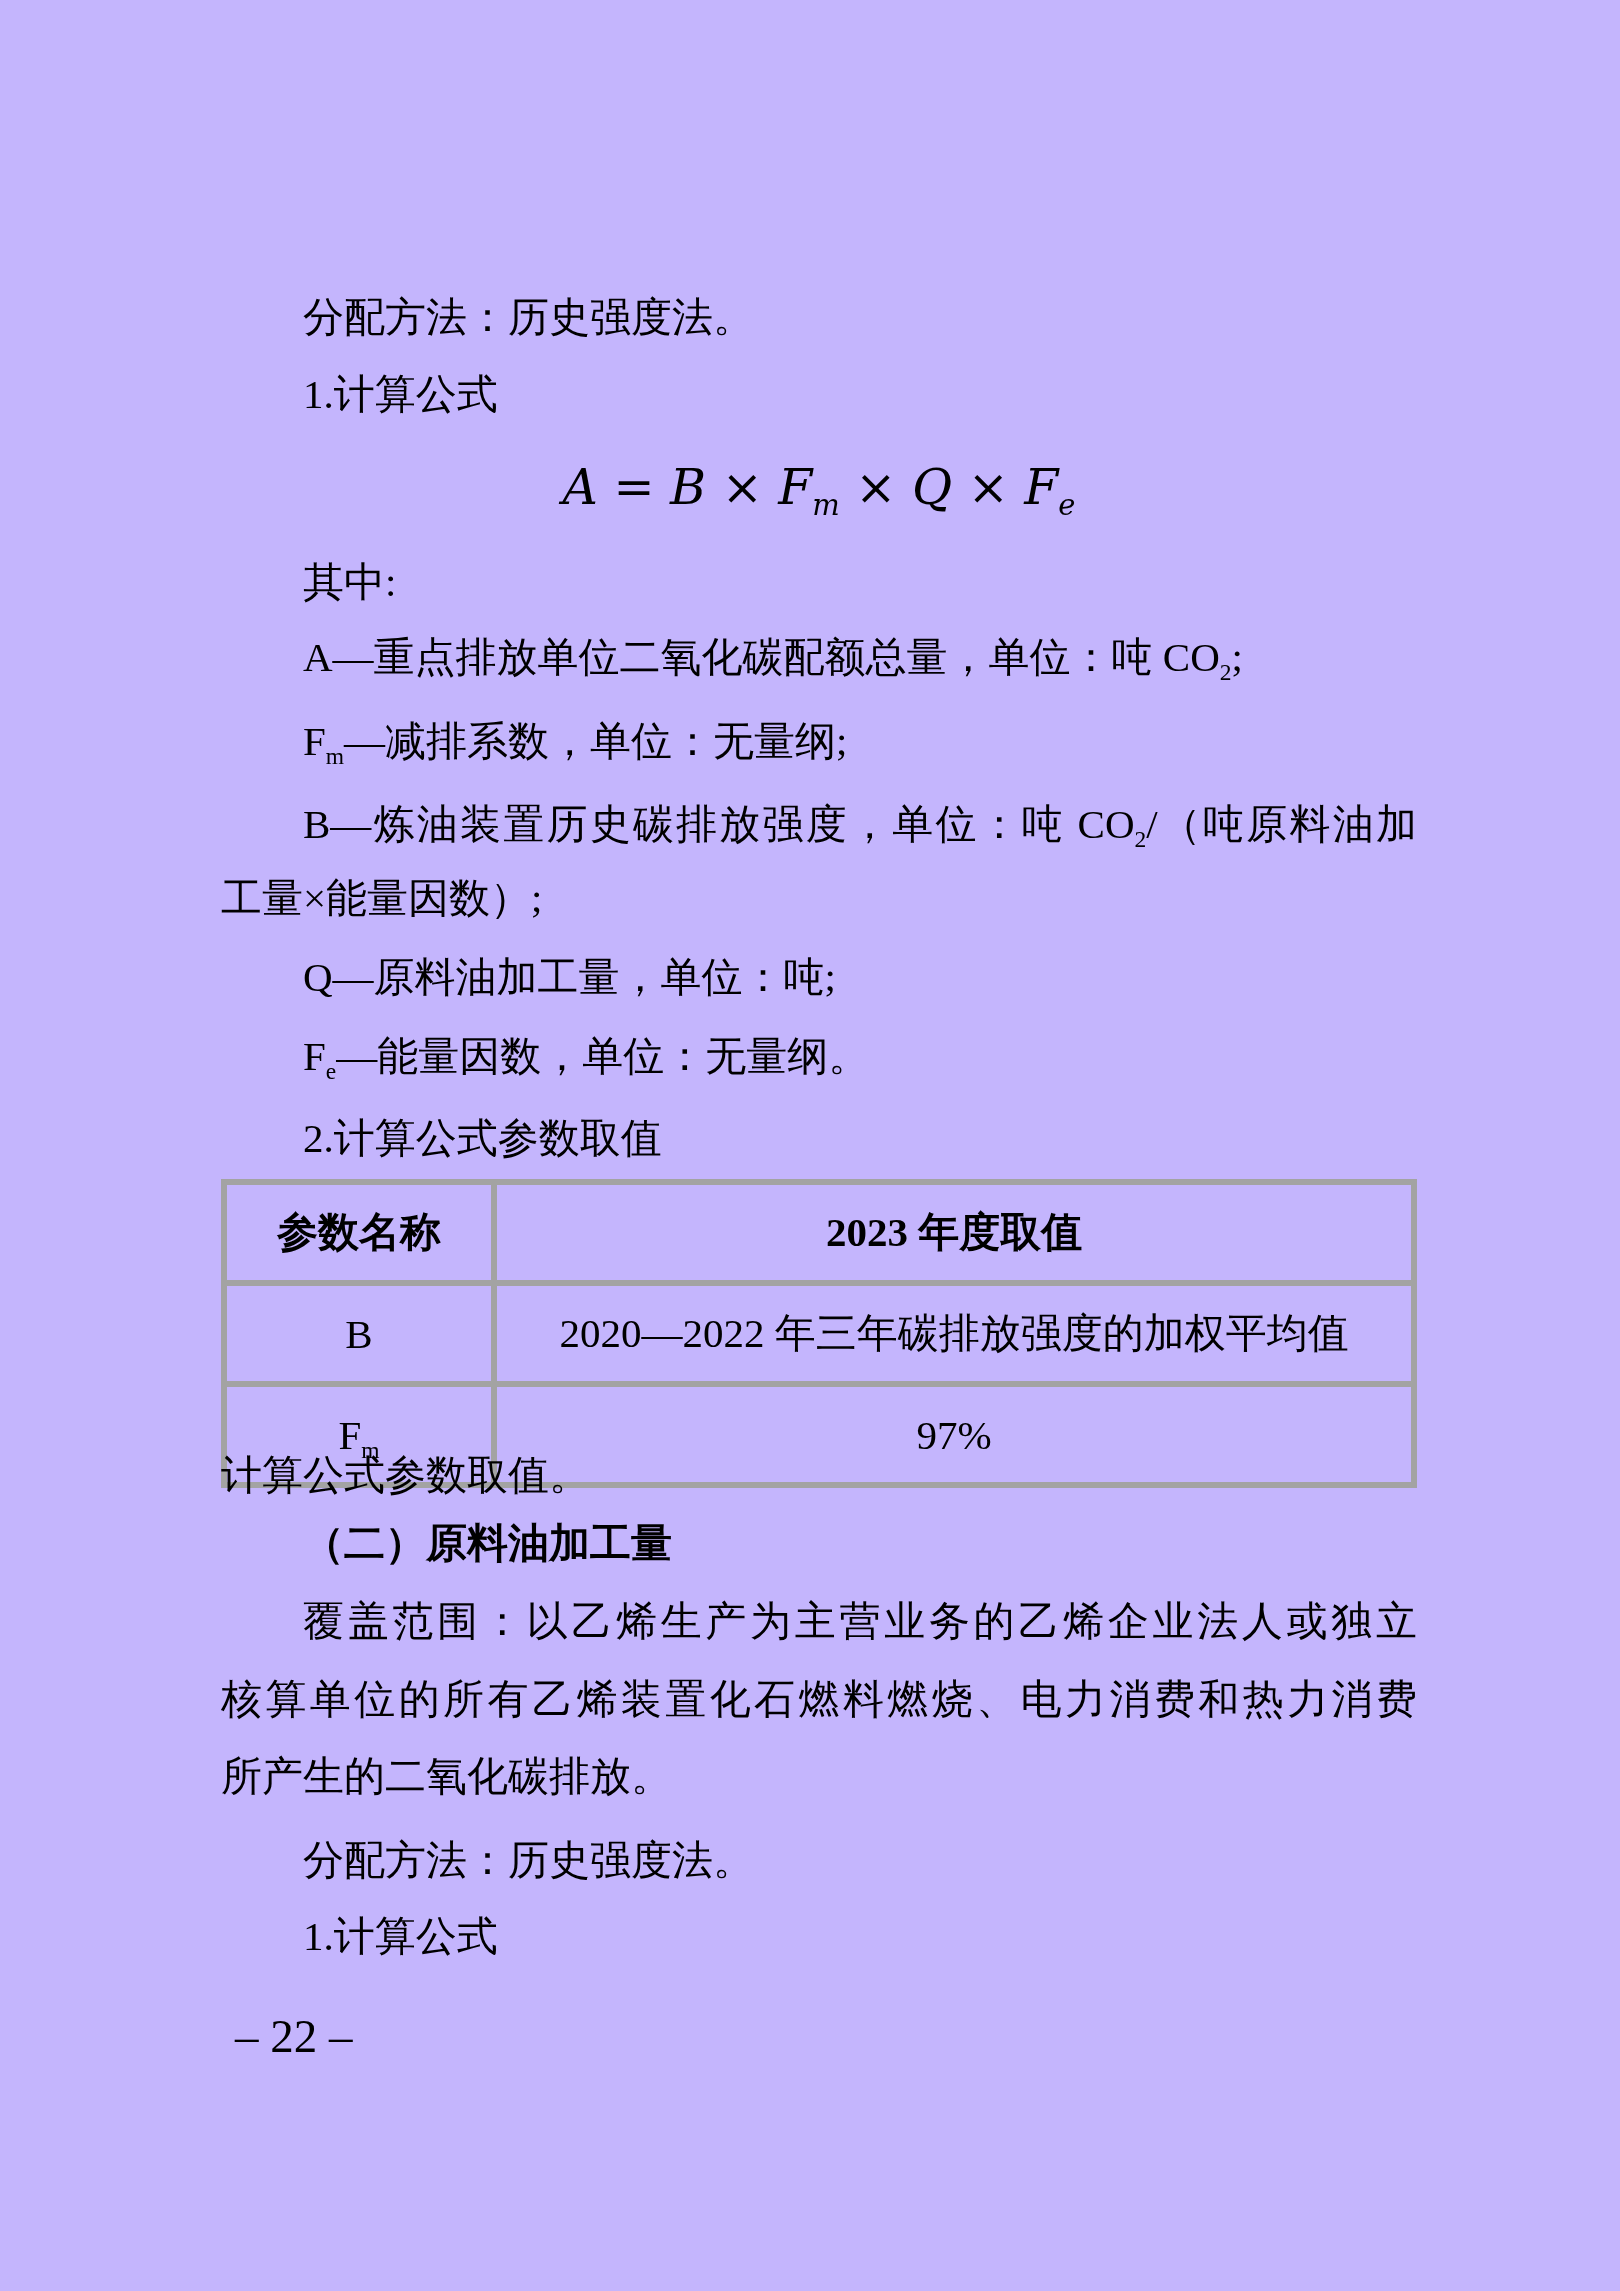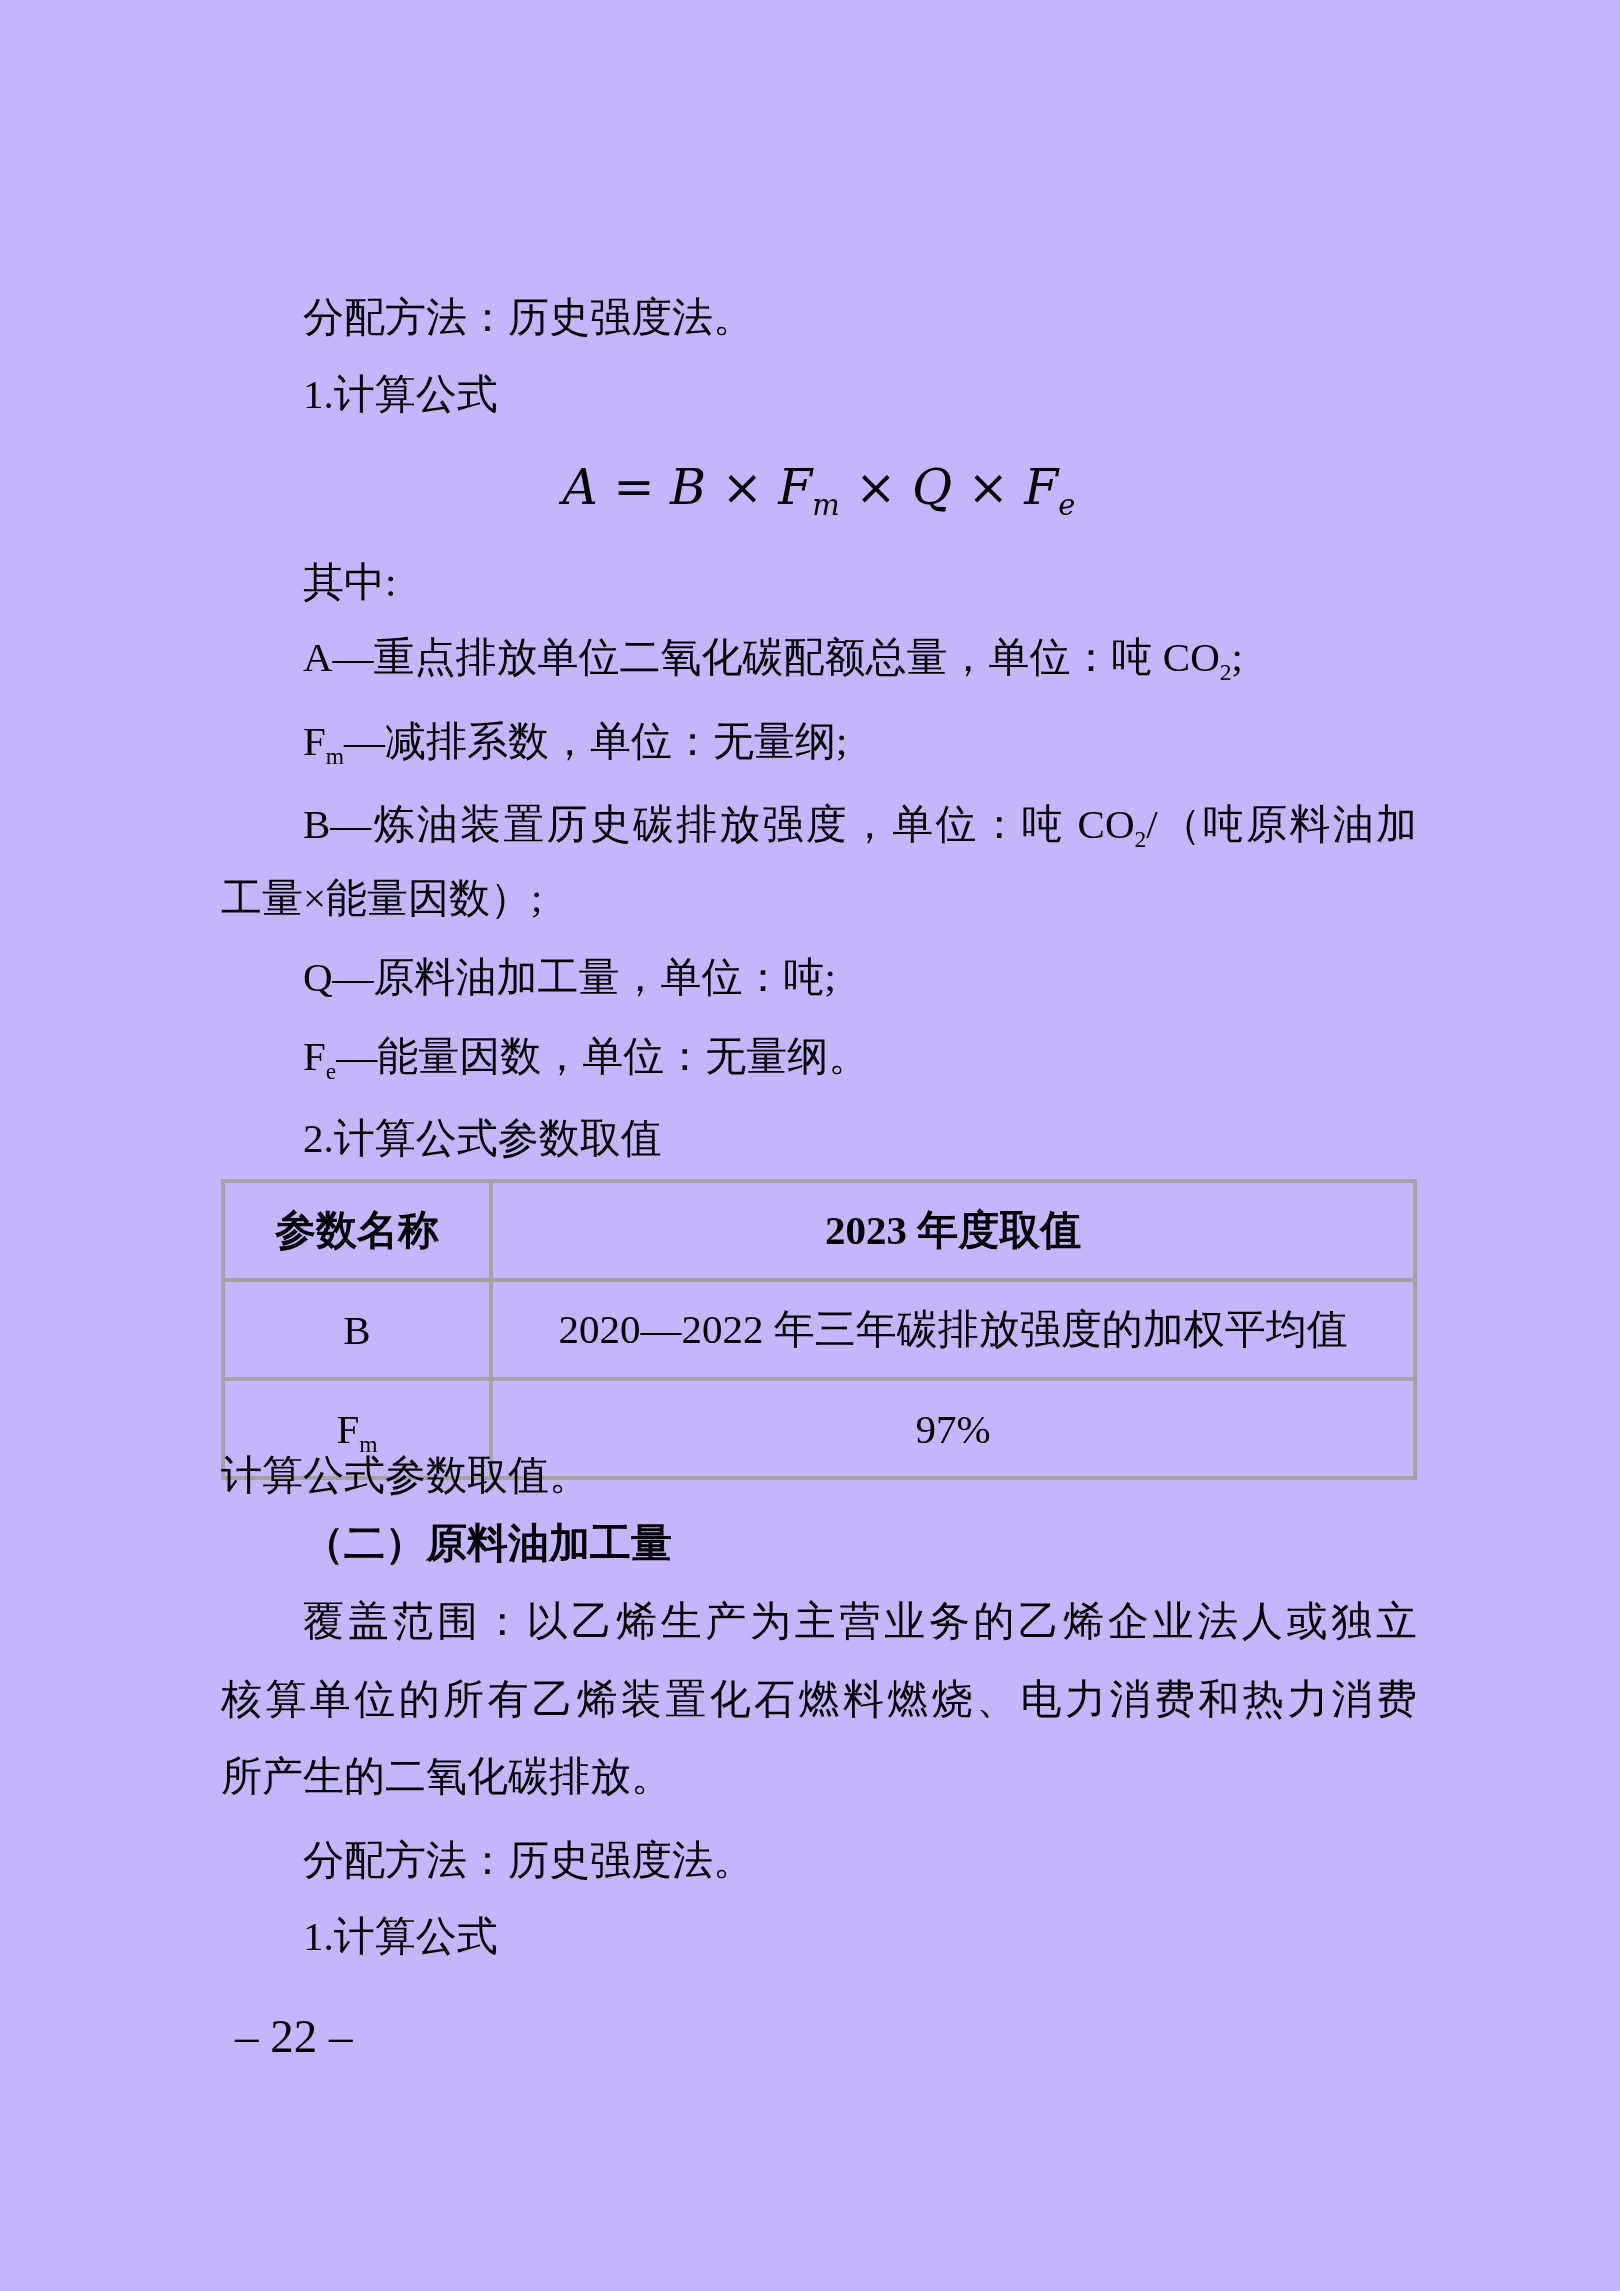--- a/index.html
+++ b/index.html
@@ -53,21 +53,21 @@
   }
   .param-table {
     position: absolute;
     top: 1179px;
     left: 221px;
     width: 1196px;
     border-collapse: collapse;
     table-layout: fixed;
   }
   .param-table td {
-    border: 4px solid #a3a3a3;
+    border: 6px solid #a3a3a3;
     height: 63px;
     text-align: center;
     vertical-align: middle;
     font-size: 41px;
     padding: 16px;
     overflow: hidden;
   }
   .param-table .c1 { width: 232px; }
   .param-table .hdr { font-weight: 700; }
   .page-footer {

